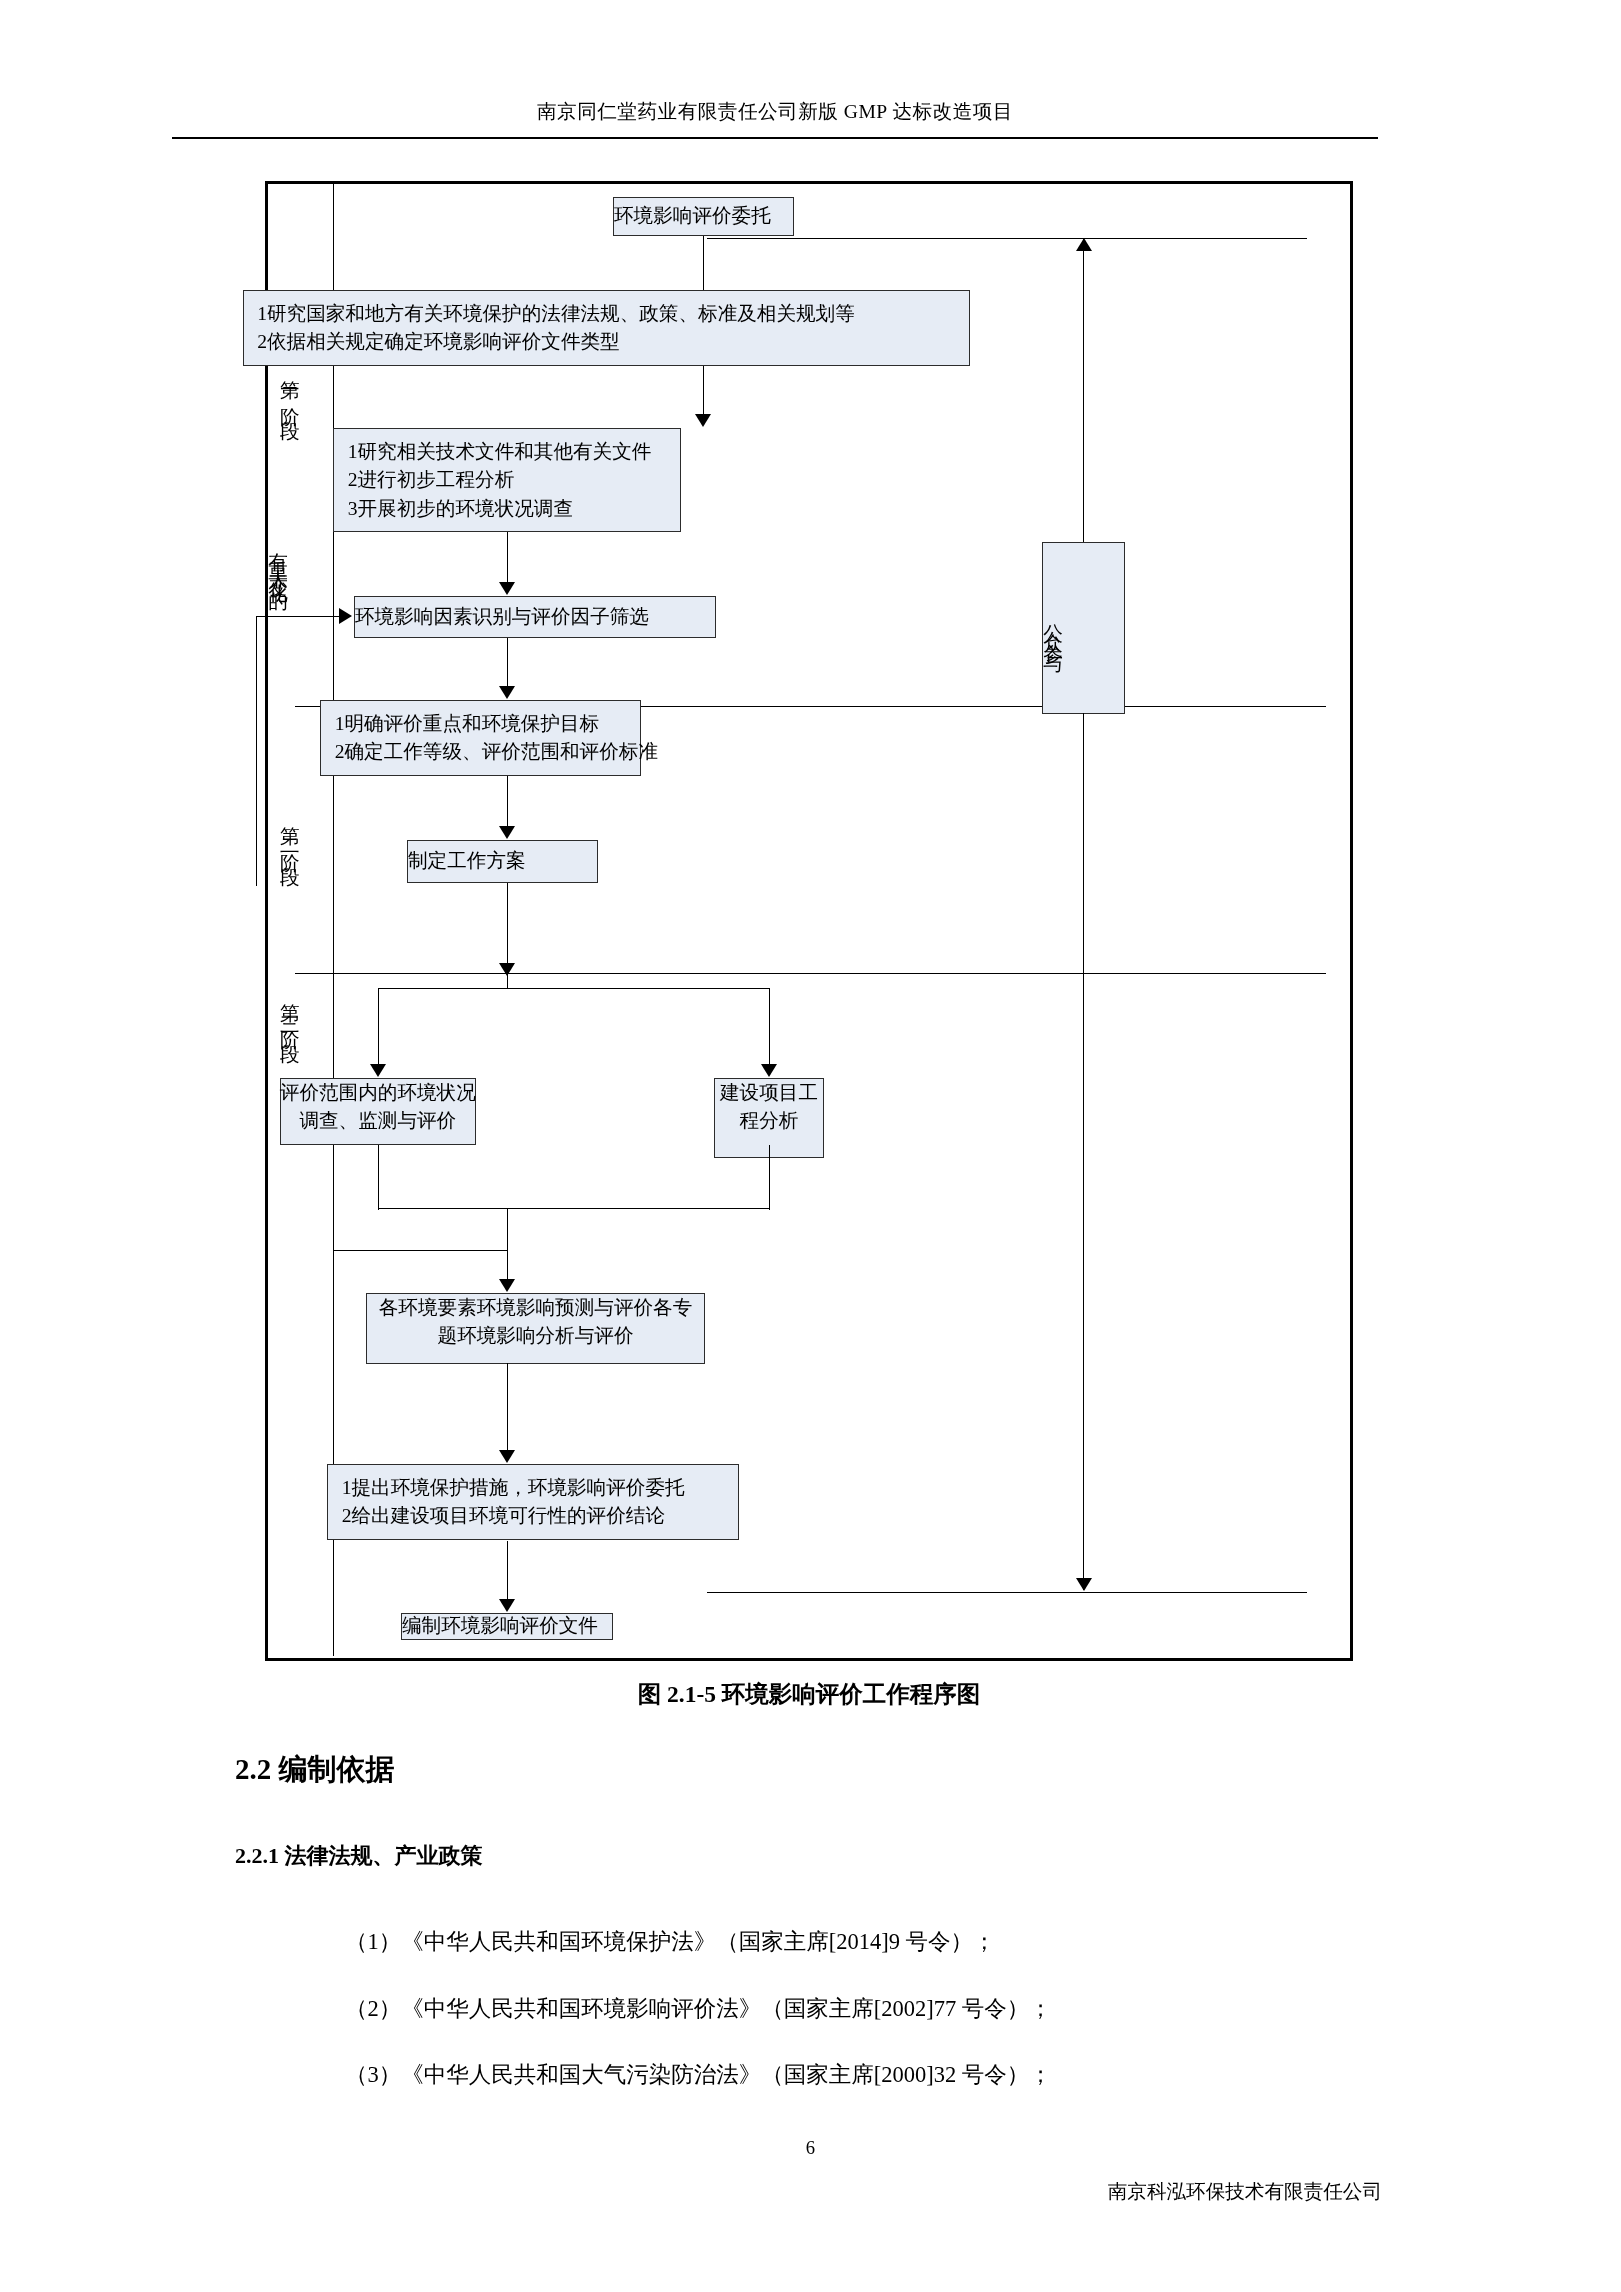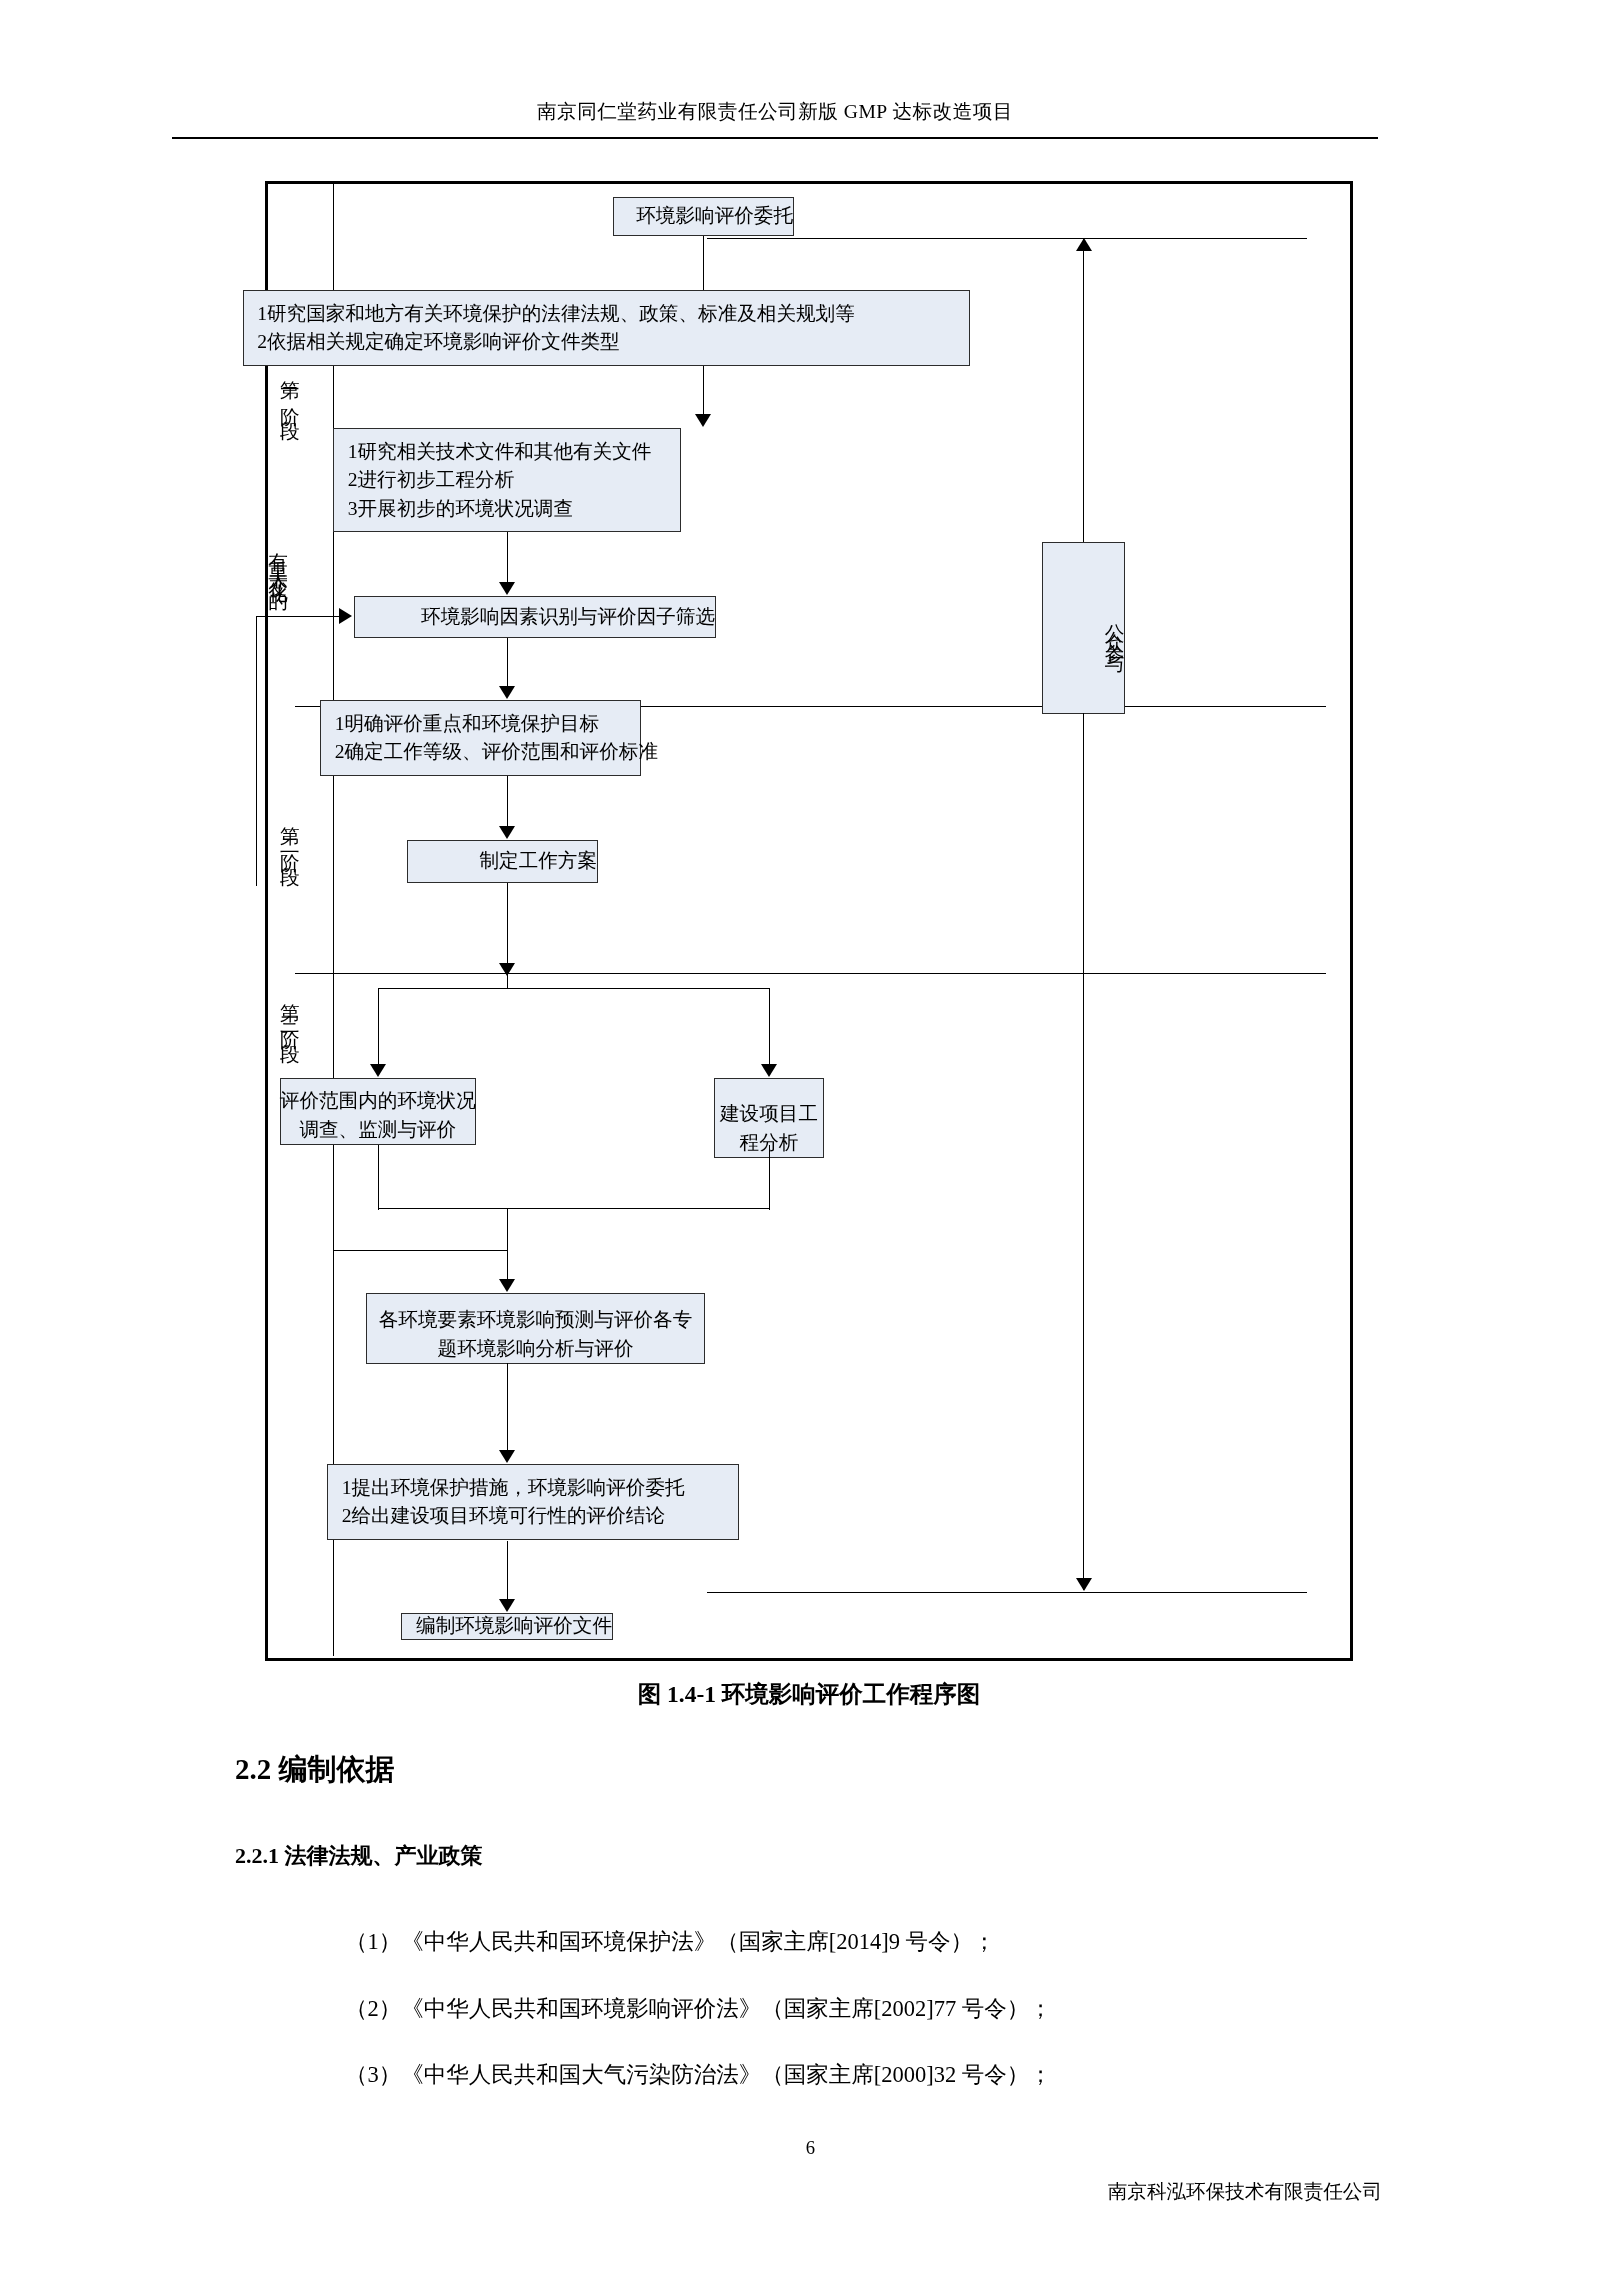--- a/index.html
+++ b/index.html
@@ -19,21 +19,21 @@
   
   .fig-frame{position:absolute;left:265px;top:181px;width:1088px;height:1480px;
              border:3.9px solid #000;background:#fff;box-sizing:border-box;}
   .fig-inner{position:absolute;inset:0;}
 
   
   .box{position:absolute;box-sizing:border-box;border:1px solid #2c2c2c;
        background:#e6ecf5;font-size:19.6px;line-height:1.45;
        font-family:"Liberation Serif","DejaVu Serif",serif;}
   .box.pad{padding:8.8px 13.7px;}
-  .box.ctr{display:flex;align-items:center;justify-content:flex-end;text-align:center;}
+  .box.ctr{display:flex;align-items:center;justify-content:flex-start;text-align:center;}
   .box .ln{display:block;white-space:nowrap;}
 
   
   .vtext{position:absolute;writing-mode:vertical-rl;text-orientation:upright;
          font-size:19.6px;letter-spacing:7.8px;line-height:1;}
   .vtext.stage{letter-spacing:13.7px;}
 
   
   .vline{position:absolute;width:0;border-left:1.6px solid #000;}
   .hline{position:absolute;height:0;border-top:1.6px solid #000;}
@@ -191,21 +191,21 @@
       <span class="vtext" style="position:static;letter-spacing:9.8px;">公众参与</span>
     </div>
 
     <div class="vline" style="left:815px;top:529px;height:877px;"></div>
     <div class="arrow-d" style="left:808px;top:1394px;"></div>
     <div class="hline" style="left:439px;top:1408px;width:600px;"></div>
 
   </div>
   </div>
 
-  <div class="caption">图 1.4-1    环境影响评价工作程序图</div>
+  <div class="caption">图 2.1-5    环境影响评价工作程序图</div>
 
   <div class="h2" style="top:1750px;">2.2  编制依据</div>
 
   <div class="h3" style="top:1841px;">2.2.1 法律法规、产业政策</div>
 
   <div class="para" style="top:1926px;">（1）《中华人民共和国环境保护法》（国家主席[2014]9 号令）；</div>
   <div class="para" style="top:1993px;">（2）《中华人民共和国环境影响评价法》（国家主席[2002]77 号令）；</div>
   <div class="para" style="top:2059px;">（3）《中华人民共和国大气污染防治法》（国家主席[2000]32 号令）；</div>
 
   <div class="pageno">6</div>

